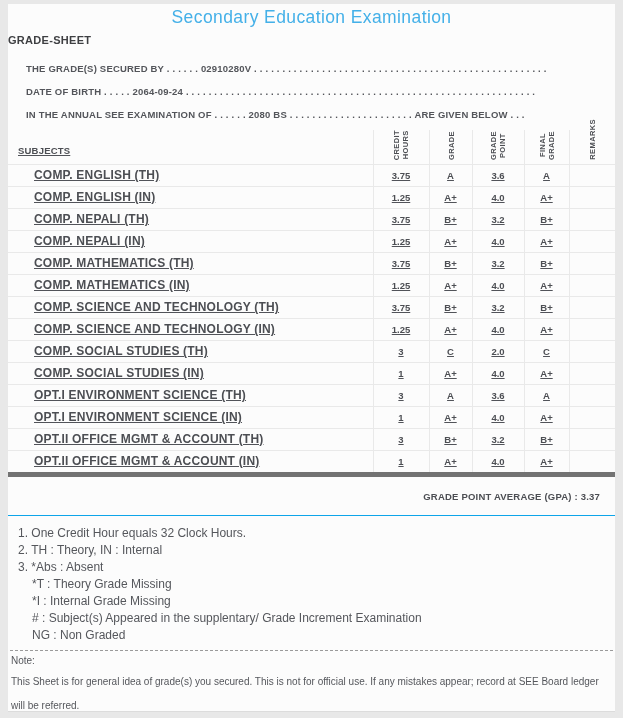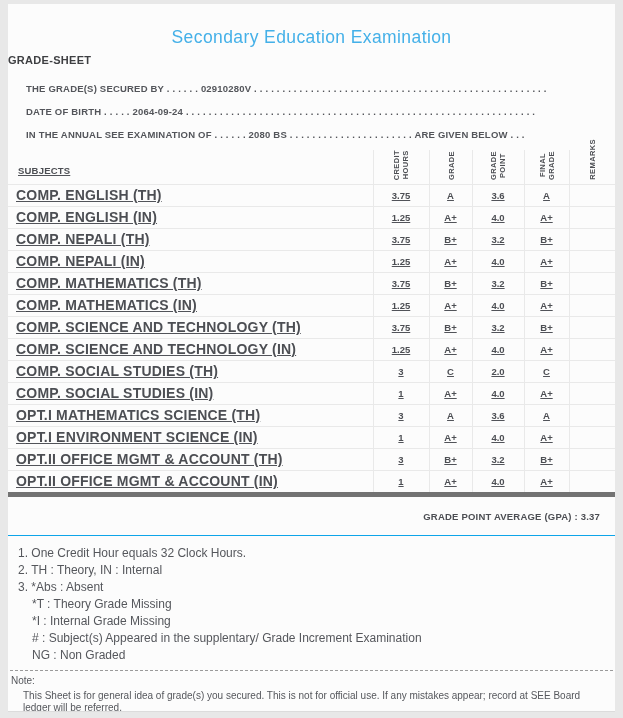--- a/index.html
+++ b/index.html
@@ -17,21 +17,21 @@
     background: #e8e8e8;
   }
   .content {
     background: #fcfcfc;
     height: 100%;
     border-bottom: 1px solid #dcdcdc;
     overflow: hidden;
     position: relative;
   }
   .title {
-    margin: 0; padding-top: 22px;
+    margin: 0; padding-top: 2px;
     text-align: center;
     font-size: 17.5px; line-height: 22px;
     font-weight: normal;
     letter-spacing: 0.4px;
   }
   .subtitle {
     margin: 5px 0 0;
     text-align: left;
     font-size: 11px; line-height: 14px;
     font-weight: bold;
@@ -75,22 +75,22 @@
     writing-mode: vertical-rl;
     transform: translateX(-50%) rotate(180deg);
     white-space: pre;
     font-size: 7.5px;
     line-height: 9px;
     letter-spacing: 0.4px;
     color: #4c4e53;
   }
   td.subj {
     text-align: left;
-    padding: 4px 6px 4px 8px;
-    font-size: 14px; line-height: 13px;
+    padding: 4px 6px 4px 26px;
+    font-size: 12px; line-height: 13px;
     border-top: 1px solid #e9e9e9;
     letter-spacing: 0.2px;
     overflow: hidden; white-space: nowrap;
   }
   td.num {
     text-align: center;
     padding: 4px 2px;
     font-size: 9.5px; line-height: 13px;
     border-top: 1px solid #e9e9e9;
     border-left: 1px solid #e9e9e9;
@@ -114,22 +114,22 @@
     border-top: 1px dashed #9a9a9a;
     margin: 6px 2px 0 2px;
     height: 0;
   }
   .note-label {
     font-size: 10px; line-height: 14px;
     padding: 3px 0 0 3px;
     color: #55575c;
   }
   .note-text {
-    margin: 2px 6px 0 15px;
-    font-size: 10px; line-height: 12px;
+    margin: 2px 6px 0 3px;
+    font-size: 10px; line-height: 24px;
     color: #55575c;
   }
 </style>
 </head>
 <body>
 
 <div class="page">
   <div class="content">
 
     <h1 class="title" id="main-title" style="color: rgb(68, 176, 232);">Secondary Education Examination</h1>
@@ -269,21 +269,21 @@
           <tr>
             <td class="subj">COMP. SOCIAL STUDIES (IN)</td>
             <td class="num">1</td>
             <td class="num">A+</td>
             <td class="num">4.0</td>
             <td class="num">A+</td>
             <td class="num"></td>
           </tr>
 
           <tr>
-            <td class="subj">OPT.I MATHEMATICS SCIENCE (TH)</td>
+            <td class="subj">OPT.I ENVIRONMENT SCIENCE (TH)</td>
             <td class="num">3</td>
             <td class="num">A</td>
             <td class="num">3.6</td>
             <td class="num">A</td>
             <td class="num"></td>
           </tr>
 
           <tr>
             <td class="subj">OPT.I ENVIRONMENT SCIENCE (IN)</td>
             <td class="num">1</td>

